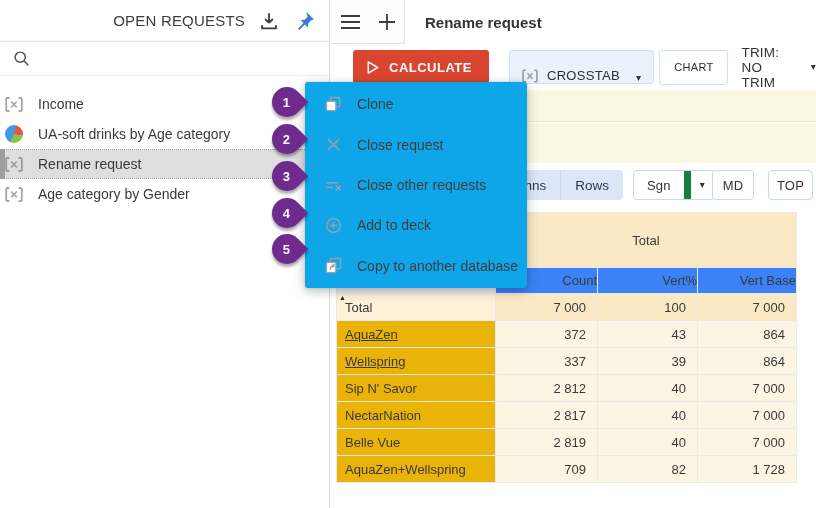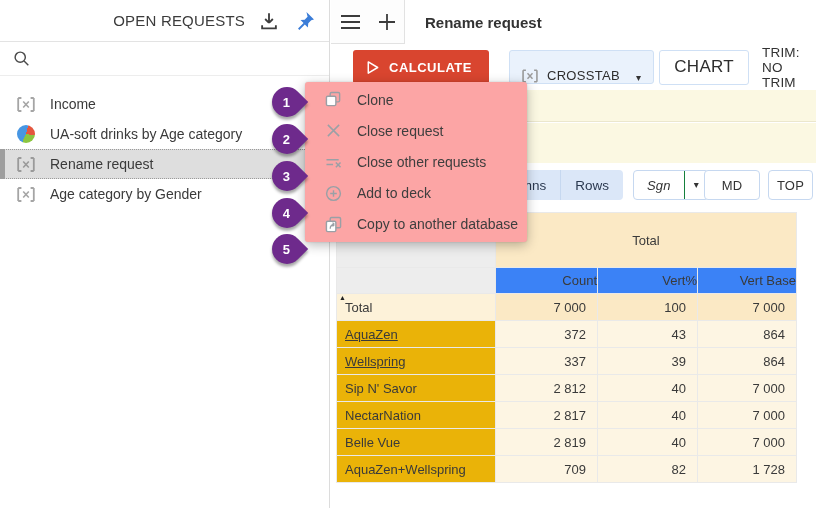--- a/index.html
+++ b/index.html
@@ -10,68 +10,68 @@
     -webkit-font-smoothing:antialiased;
   }
   
   .sidebar { position:absolute; left:0; top:0; width:330px; height:508px; border-right:1px solid #dcdcdc; background:#fff; }
   .sb-header { height:42px; border-bottom:1px solid #e3e3e3; display:flex; align-items:center; padding:0 12px 0 16px; }
   .sb-title { flex:1; font-size:15px; color:#3b3b3b; letter-spacing:.2px;text-align:right; }
   .sb-hicon { width:24px; height:24px; display:flex; align-items:center; justify-content:center; margin-left:12px; cursor:pointer; }
   .sb-search { height:34px; border-bottom:1px solid #ededed; display:flex; align-items:center; padding-left:13px; }
   .sb-search input { border:none; outline:none; flex:1; height:24px; margin-left:10px; font-size:13px; font-family:"Liberation Sans",sans-serif; }
   .sb-list { padding-top:13px; }
-  .sb-item { height:30px; display:flex; align-items:center; padding-left:16px; font-size:14px; color:#3a3a3a; position:relative; border-top:1px dotted transparent; border-bottom:1px dotted transparent; cursor:pointer; }
+  .sb-item { height:30px; display:flex; align-items:center; padding-left:4px; font-size:14px; color:#3a3a3a; position:relative; border-top:1px dotted transparent; border-bottom:1px dotted transparent; cursor:pointer; }
   .sb-item .sb-ic { width:20px; display:flex; align-items:center; justify-content:center; }
   .sb-item .sb-lbl { margin-left:14px; }
   .sb-item.selected { background:#dedede; border-top-color:#9b9b9b; border-bottom-color:#9b9b9b; }
   .sb-item.selected::before { content:""; position:absolute; left:0; top:-1px; bottom:-1px; width:5px; background:#9e9e9e; }
   .pie { width:18px; height:18px; border-radius:50%;
     background:conic-gradient(from 15deg, #e4563f 0 85deg, #8bc540 85deg 190deg, #4796e3 190deg 360deg); }
   
   .panel { position:absolute; left:331px; top:0; right:0; bottom:0; background:#fff; }
   .iconbox { position:absolute; left:0; top:0; width:74px; height:44px; border-right:1px solid #e2e2e2; border-bottom:1px solid #e2e2e2; display:flex; align-items:center; justify-content:center; gap:17px; background:#fdfdfd; }
   .iconbox .tbi { cursor:pointer; display:flex; align-items:center; }
   .page-title { position:absolute; left:94px; top:0; height:44px; display:flex; align-items:center; font-weight:bold; font-size:15px; color:#333; }
   .toolbar { position:absolute; top:44px; left:0; right:0; height:46px; display:flex; align-items:center; padding-left:22px; }
   .btn-calc { height:34px; background:#d9452f; color:#fff; border:none; border-radius:3px; display:flex; align-items:center; gap:9px; padding:0 17px 0 12px; font-size:13px; font-weight:bold; letter-spacing:.5px; cursor:pointer; font-family:inherit; }
   .btn-crosstab { margin-left:20px; height:34px; background:#eaf2fc; border:1px solid #cfe0f5; border-radius:3px; display:flex; align-items:flex-end; padding:0 12px; font-size:13px; color:#2e2e2e; cursor:pointer; font-family:inherit; letter-spacing:.3px; }
   .btn-crosstab .lbl { margin-left:9px; }
   .btn-crosstab .caret { margin-left:16px; }
-  .btn-chart { margin-left:5px; height:35px; background:#fff; border:1px solid #cfe0f5; border-radius:3px; padding:0 14px; font-size:17px; color:#2e2e2e; display:flex; align-items:center; cursor:pointer; font-family:inherit; letter-spacing:.3px; }
+  .btn-chart { margin-left:5px; height:35px; background:#fff; border:1px solid #cfe0f5; border-radius:3px; padding:0 14px; font-size:11px; color:#2e2e2e; display:flex; align-items:center; cursor:pointer; font-family:inherit; letter-spacing:.3px; }
   .trim { margin-left:13px; display:flex; align-items:center; gap:20px; font-size:13.5px; color:#333; cursor:pointer; letter-spacing:.2px; }
   .caret { font-size:10px; color:#333; line-height:1; }
   .band { position:absolute; left:0; right:0; background:#fbf8e2; }
   .band1 { top:90px; height:32px; border-bottom:1px solid #ebe7cd; }
   .band2 { top:123px; height:40px; }
   
   .controls { position:absolute; top:163px; left:0; right:0; height:49px; }
   .seg { position:absolute; left:148px; top:7px; height:30px; background:#dbe7f8; border-radius:4px; display:flex; align-items:stretch; font-size:13.5px; color:#2b3950; overflow:hidden; }
   .seg .sseg { display:flex; align-items:center; padding:0 14px; cursor:pointer; }
   .seg .sseg:first-child { border-right:1px solid #c6d8f0; }
   .wbtn { position:absolute; top:7px; height:30px; background:#fff; border:1px solid #c6d8f0; border-radius:4px; display:flex; align-items:center; justify-content:center; font-size:13px; color:#333; cursor:pointer; font-family:inherit; letter-spacing:.2px; }
   .btn-sgn { left:302px; padding:0; }
-  .btn-sgn .sgn-l { padding:0 13px; height:100%; display:flex; align-items:center; border-right:1px solid #15803d;font-style:italic; }
+  .btn-sgn .sgn-l { padding:0 13px; height:100%; display:flex; align-items:center; border-right:7px solid #15803d; }
   .btn-sgn .sgn-c { padding:0 9px; }
-  .btn-md { left:373px; width:56px; }
+  .btn-md { left:381px; width:42px; }
   .btn-top { left:437px; width:45px; }
   
   table.xtab { position:absolute; left:5px; top:212px; border-collapse:collapse; table-layout:fixed; }
   .xtab th, .xtab td { border:1px solid #e9e9e9; font-size:13px; color:#3a3a3a; font-weight:normal; }
   .h-corner { background:#ededed; }
   .h-group { height:55px; background:#fbe9c5; text-align:center; }
   .h-col { height:26px; background:#3b82f6; text-align:right; }
   .xtab td.lbl { background:#eab308; text-align:left; padding:0 8px; height:27px; cursor:pointer; }
   .xtab td.val { background:#fdf5e3; text-align:right; padding:0 11px; }
   .xtab tr.total td.lbl { background:#fdf2d9; position:relative; }
   .xtab tr.total td.val { background:#fbe9c5; }
   .sortmark { position:absolute; top:0; left:2px; font-size:7px; color:#222; }
   .u { text-decoration:underline; }
   
-  .cmenu { position:absolute; left:305px; top:82px; width:222px; height:160px; background:#fca5a5; border-radius:3px;
+  .cmenu { position:absolute; left:305px; top:82px; width:222px; height:206px; background:#0ea5e9; border-radius:3px;
     box-shadow:0 3px 12px rgba(0,0,0,.28), 0 0 2px rgba(0,0,0,.14); z-index:10; display:flex; flex-direction:column; padding:2px 0; }
   .cmenu-item { flex:1; display:flex; align-items:center; padding-left:19px; font-size:14px; color:#3e3e3e; cursor:pointer; }
   .cmenu-item .mi { width:18px; display:flex; align-items:center; justify-content:center; }
   .cmenu-item .ml { margin-left:15px; white-space:nowrap; }
   
   .badge { position:absolute; left:272px; width:30px; height:30px; background:#6e2a8c;
     border-radius:50% 0 50% 50%; transform:rotate(45deg); z-index:11;
     box-shadow:2px 2px 3px rgba(0,0,0,.35); display:flex; align-items:center; justify-content:center; }
   .badge span { transform:rotate(-45deg); color:#fff; font-size:13px; font-weight:bold; }
   .b1{top:87px}.b2{top:124px}.b3{top:161px}.b4{top:198px}.b5{top:234px}

